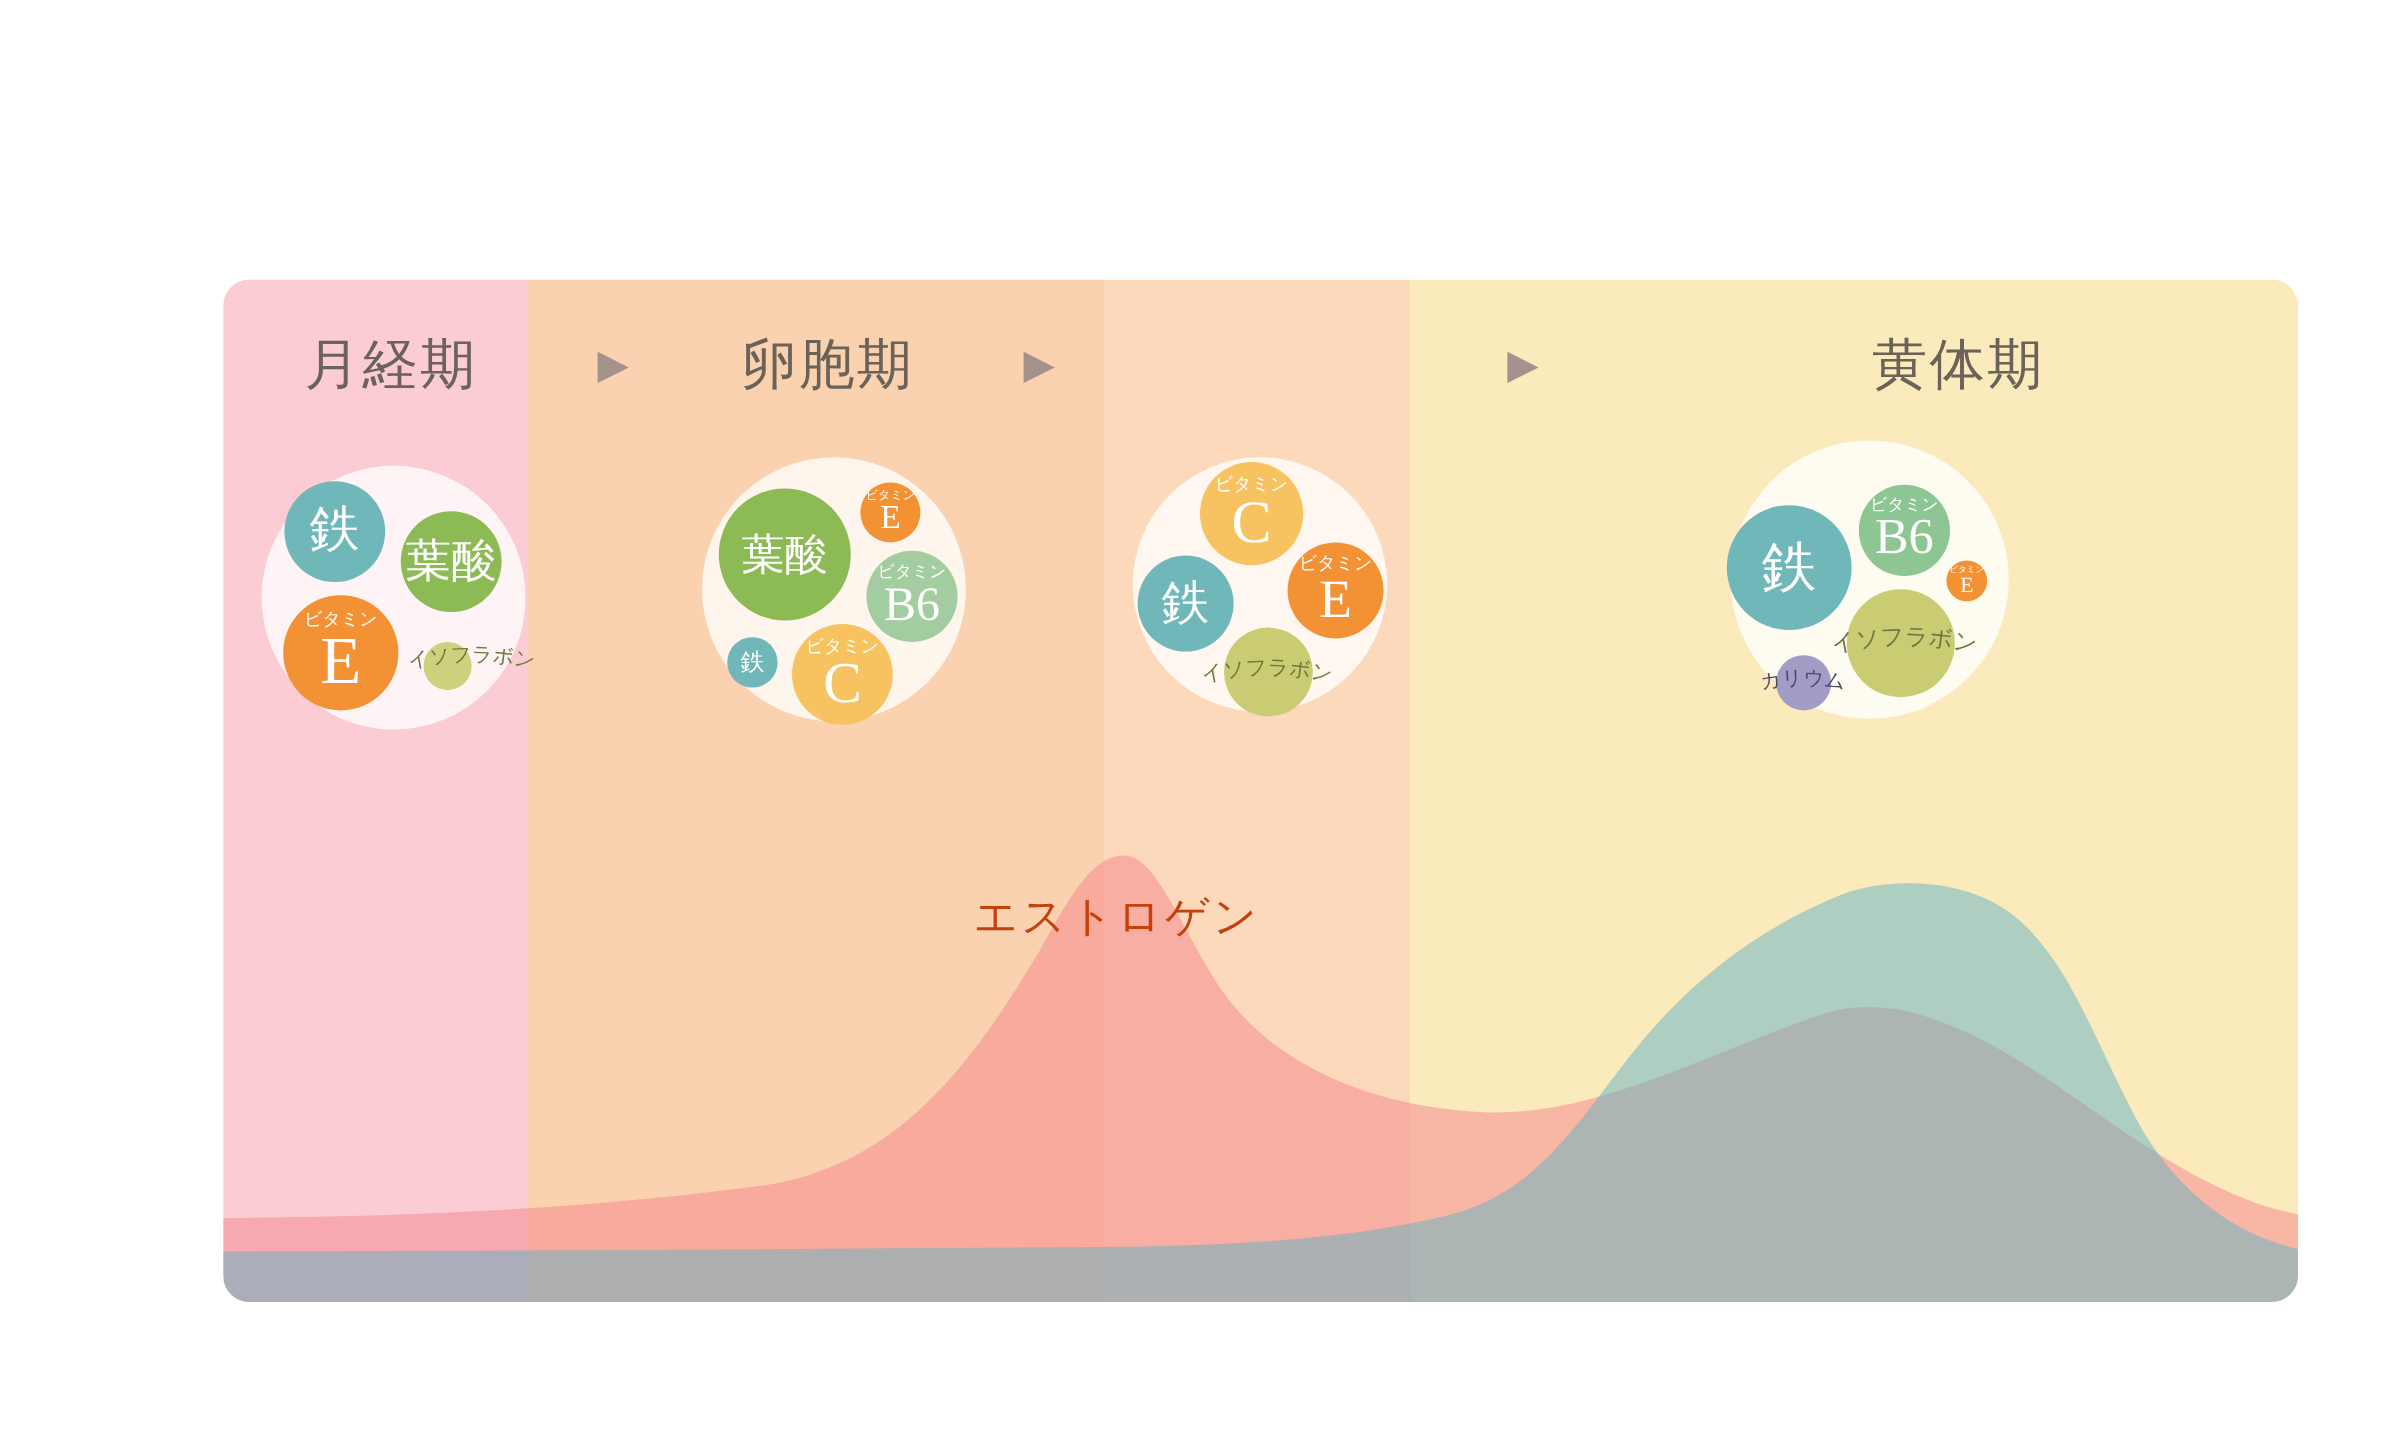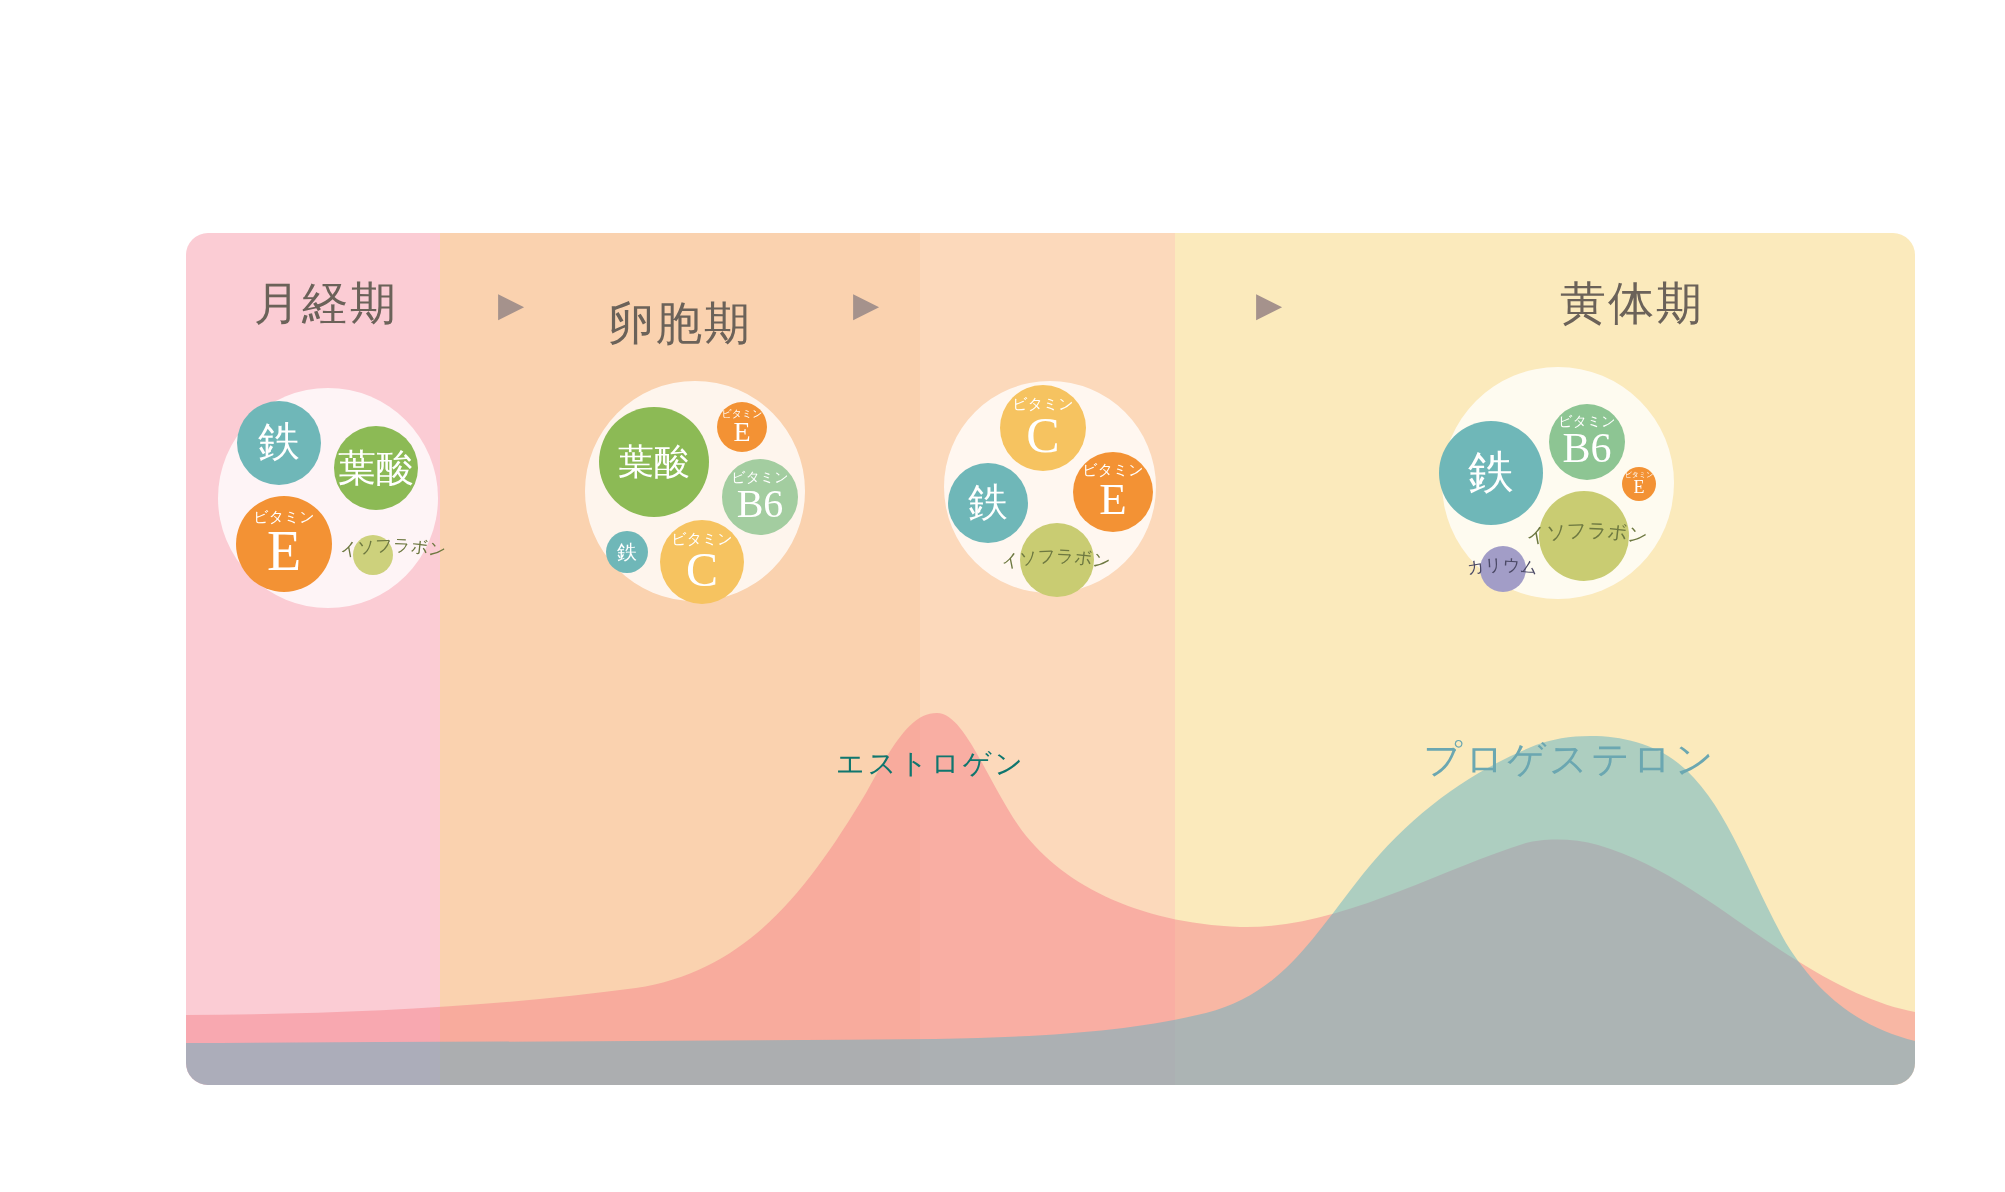--- a/index.html
+++ b/index.html
@@ -18,21 +18,21 @@
   .col-3{left:734px;width:255px;background:#fcd9bb;}
   .col-4{left:989px;width:740px;background:#fbeabc;}
 
   .curves{position:absolute;left:0;top:0;width:1729px;height:852px;}
 
   .phase-title{
     position:absolute;top:44px;height:54px;line-height:54px;
     font-size:46px;color:#6b6259;text-align:center;letter-spacing:2px;
   }
   .t1{left:0;width:280px;}
-  .t2{left:254px;width:480px;margin-top:20px;}
+  .t2{left:264px;width:480px;}
   .t3{left:734px;width:255px;}
   .t4{left:1006px;width:880px;}
 
   .arrow{
     position:absolute;top:52px;font-size:34px;line-height:38px;color:#a5928c;
     font-family:"DejaVu Sans","Liberation Sans",sans-serif;
   }
   .a1{left:312px;} .a2{left:667px;} .a3{left:1070px;}
 
   .cluster{position:absolute;border-radius:50%;background:rgba(255,255,255,0.78);}
@@ -98,40 +98,39 @@
   .b-p4-kal{left:38px;top:179px;width:46px;height:46px;}
 
   .arch-layer{position:absolute;left:0;top:0;width:1729px;height:852px;pointer-events:none;}
   .arch-text{font-family:"Liberation Serif","DejaVu Serif",serif;}
   .arch-olive{fill:#6d7840;}
   .arch-navy{fill:#4b4966;}
 
   .hormone-label{
     position:absolute;transform:translate(-50%,-50%);white-space:nowrap;
   }
-  .lab-est{left:745px;top:531px;font-size:28px;letter-spacing:3px;color:#0f766e;}
+  .lab-est{left:745px;top:531px;font-size:36px;letter-spacing:3px;color:#c2410c;}
   .lab-pro{left:1384px;top:526px;font-size:38px;letter-spacing:3px;color:#6ba7b1;}
 </style>
 </head>
 <body>
 
 <div class="panel">
 
   <div class="col col-1"></div>
   <div class="col col-2"></div>
   <div class="col col-3"></div>
   <div class="col col-4"></div>
 
   <svg class="curves" viewBox="0 0 1729 852" aria-hidden="true">
     <path d="M 0 782 C 150 781 300 775 450 755 C 560 738 620 660 680 560 C 710 505 727 480 751 480 C 778 480 800 545 832 592 C 872 650 950 690 1054 694 C 1150 697 1250 638 1340 610 C 1358 605 1388 605 1412 612 C 1482 632 1540 682 1602 722 C 1652 754 1692 772 1729 779 L 1729 852 L 0 852 Z" fill="rgba(246,132,140,0.5)"></path>
     <path d="M 0 810 C 250 809 500 808 750 806 C 870 804 950 797 1020 780 C 1090 762 1120 715 1170 650 C 1220 585 1280 540 1350 512 C 1388 498 1452 498 1492 530 C 1540 568 1562 642 1600 710 C 1636 768 1680 796 1729 808 L 1729 852 L 0 852 Z" fill="rgba(95,178,196,0.5)"></path>
   </svg>
 
   <div class="hormone-label lab-est">エストロゲン</div>
-  <div class="hormone-label lab-pro">プロゲステロン</div>
 
   <div class="phase-title t1">月経期</div>
   <div class="phase-title t2">卵胞期</div>
   <div class="phase-title t4">黄体期</div>
 
   <span class="arrow a1">▶</span>
   <span class="arrow a2">▶</span>
   <span class="arrow a3">▶</span>
 
   <div class="cluster cl-1">

